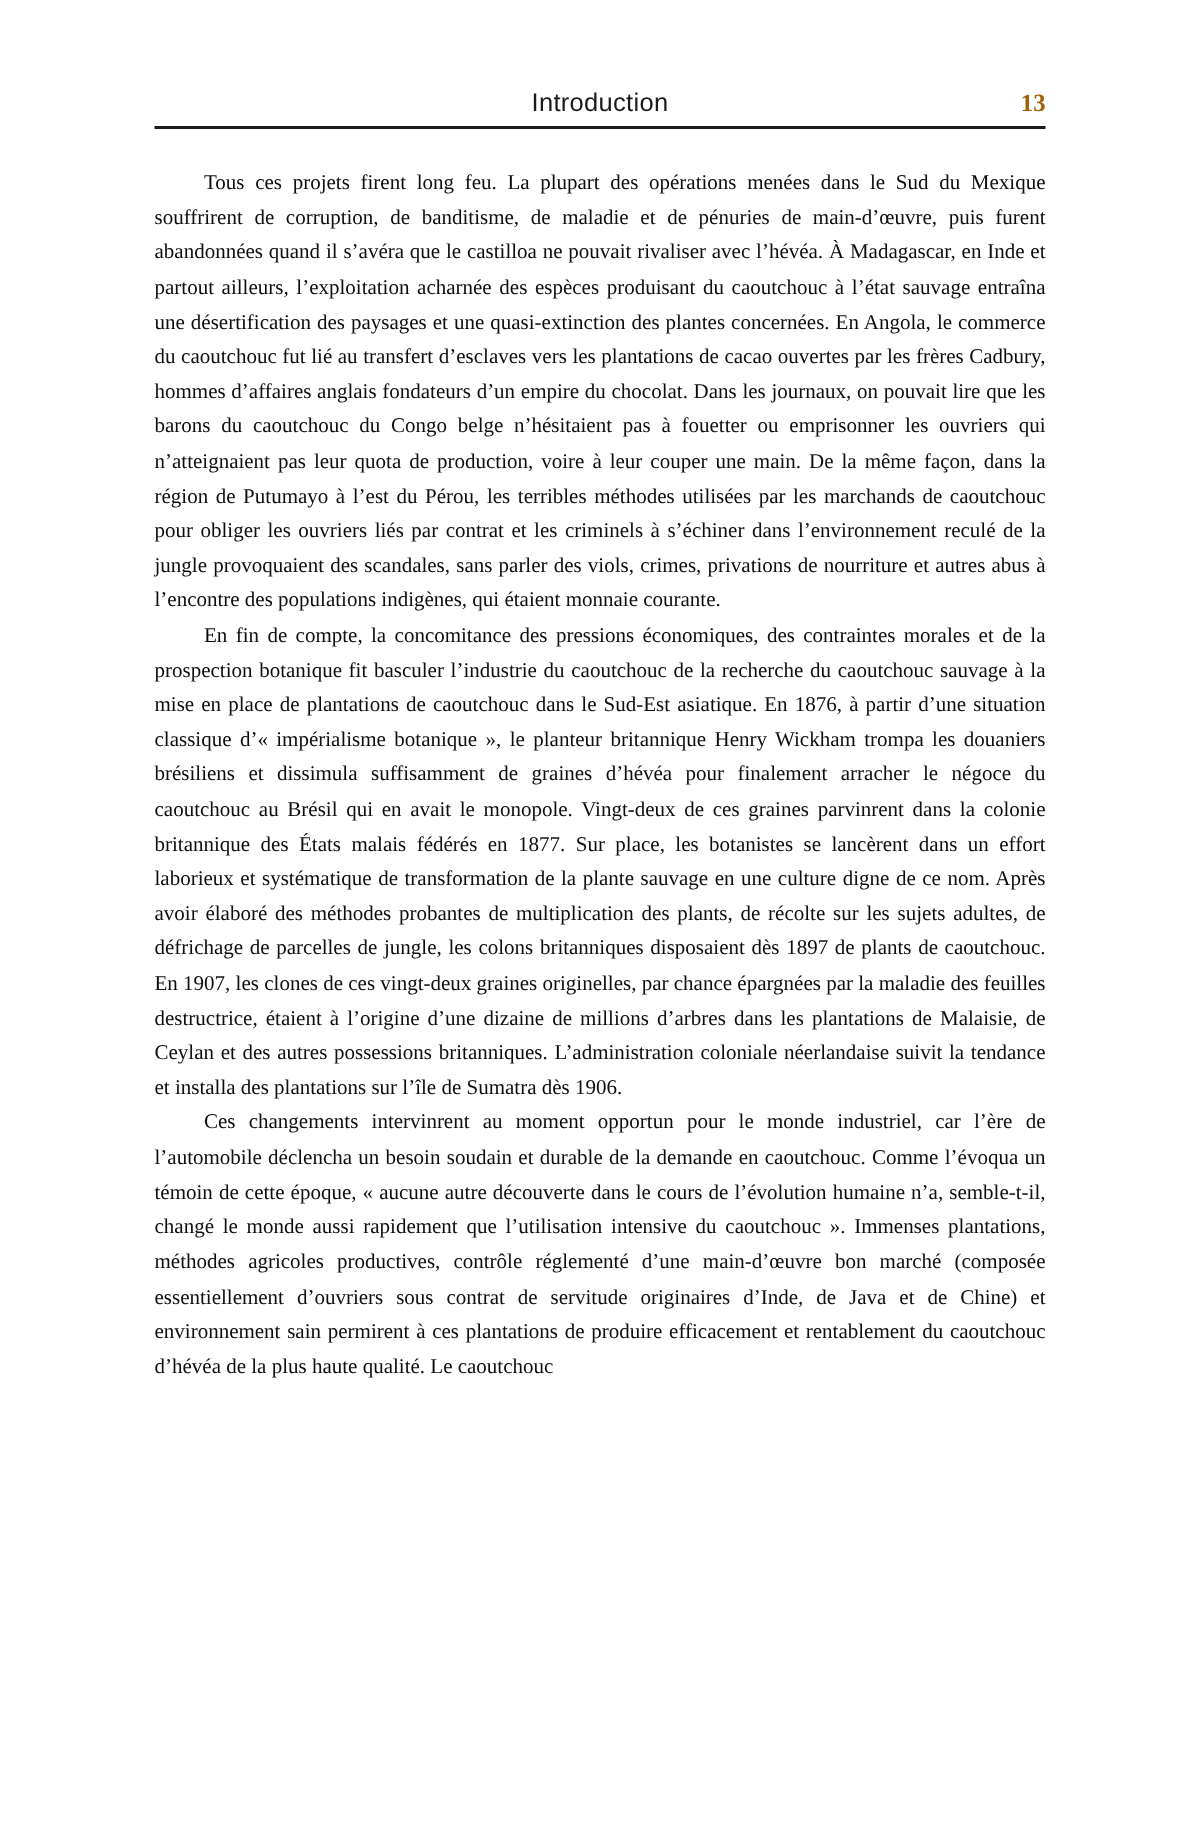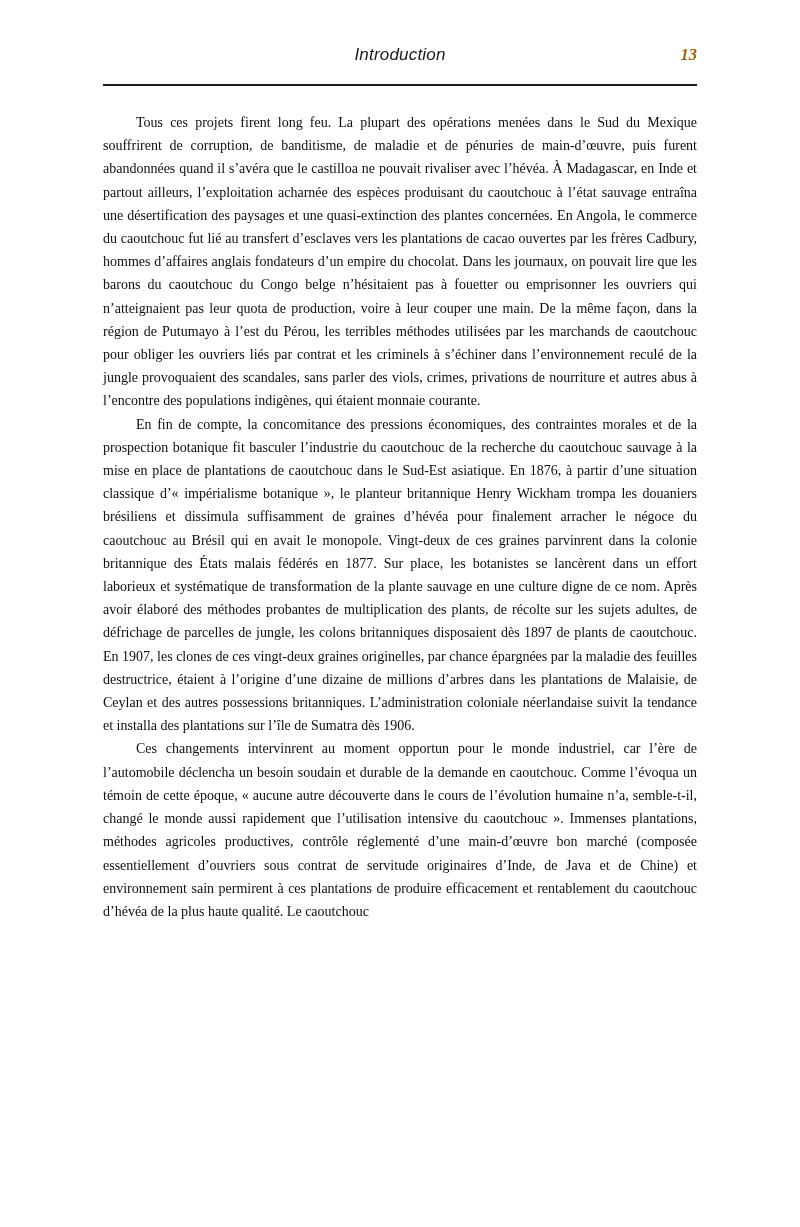--- a/index.html
+++ b/index.html
@@ -11,25 +11,24 @@
     position: relative;
     width: 800px;
     height: 1227px;
     background: #ffffff;
     overflow: hidden;
     font-family: "Liberation Serif", serif;
     color: #0d0d0d;
   }
   .running-head {
     position: absolute;
-    top: 44px;
+    top: 58px;
     left: 103px;
     width: 594px;
     height: 22px;
-    font-style: italic;
   }
   .head-title {
     display: block;
     text-align: center;
     font-family: "Liberation Sans", sans-serif;
     font-size: 17px;
     line-height: 22px;
     color: #1a1a1a;
     letter-spacing: 0.2px;
   }

